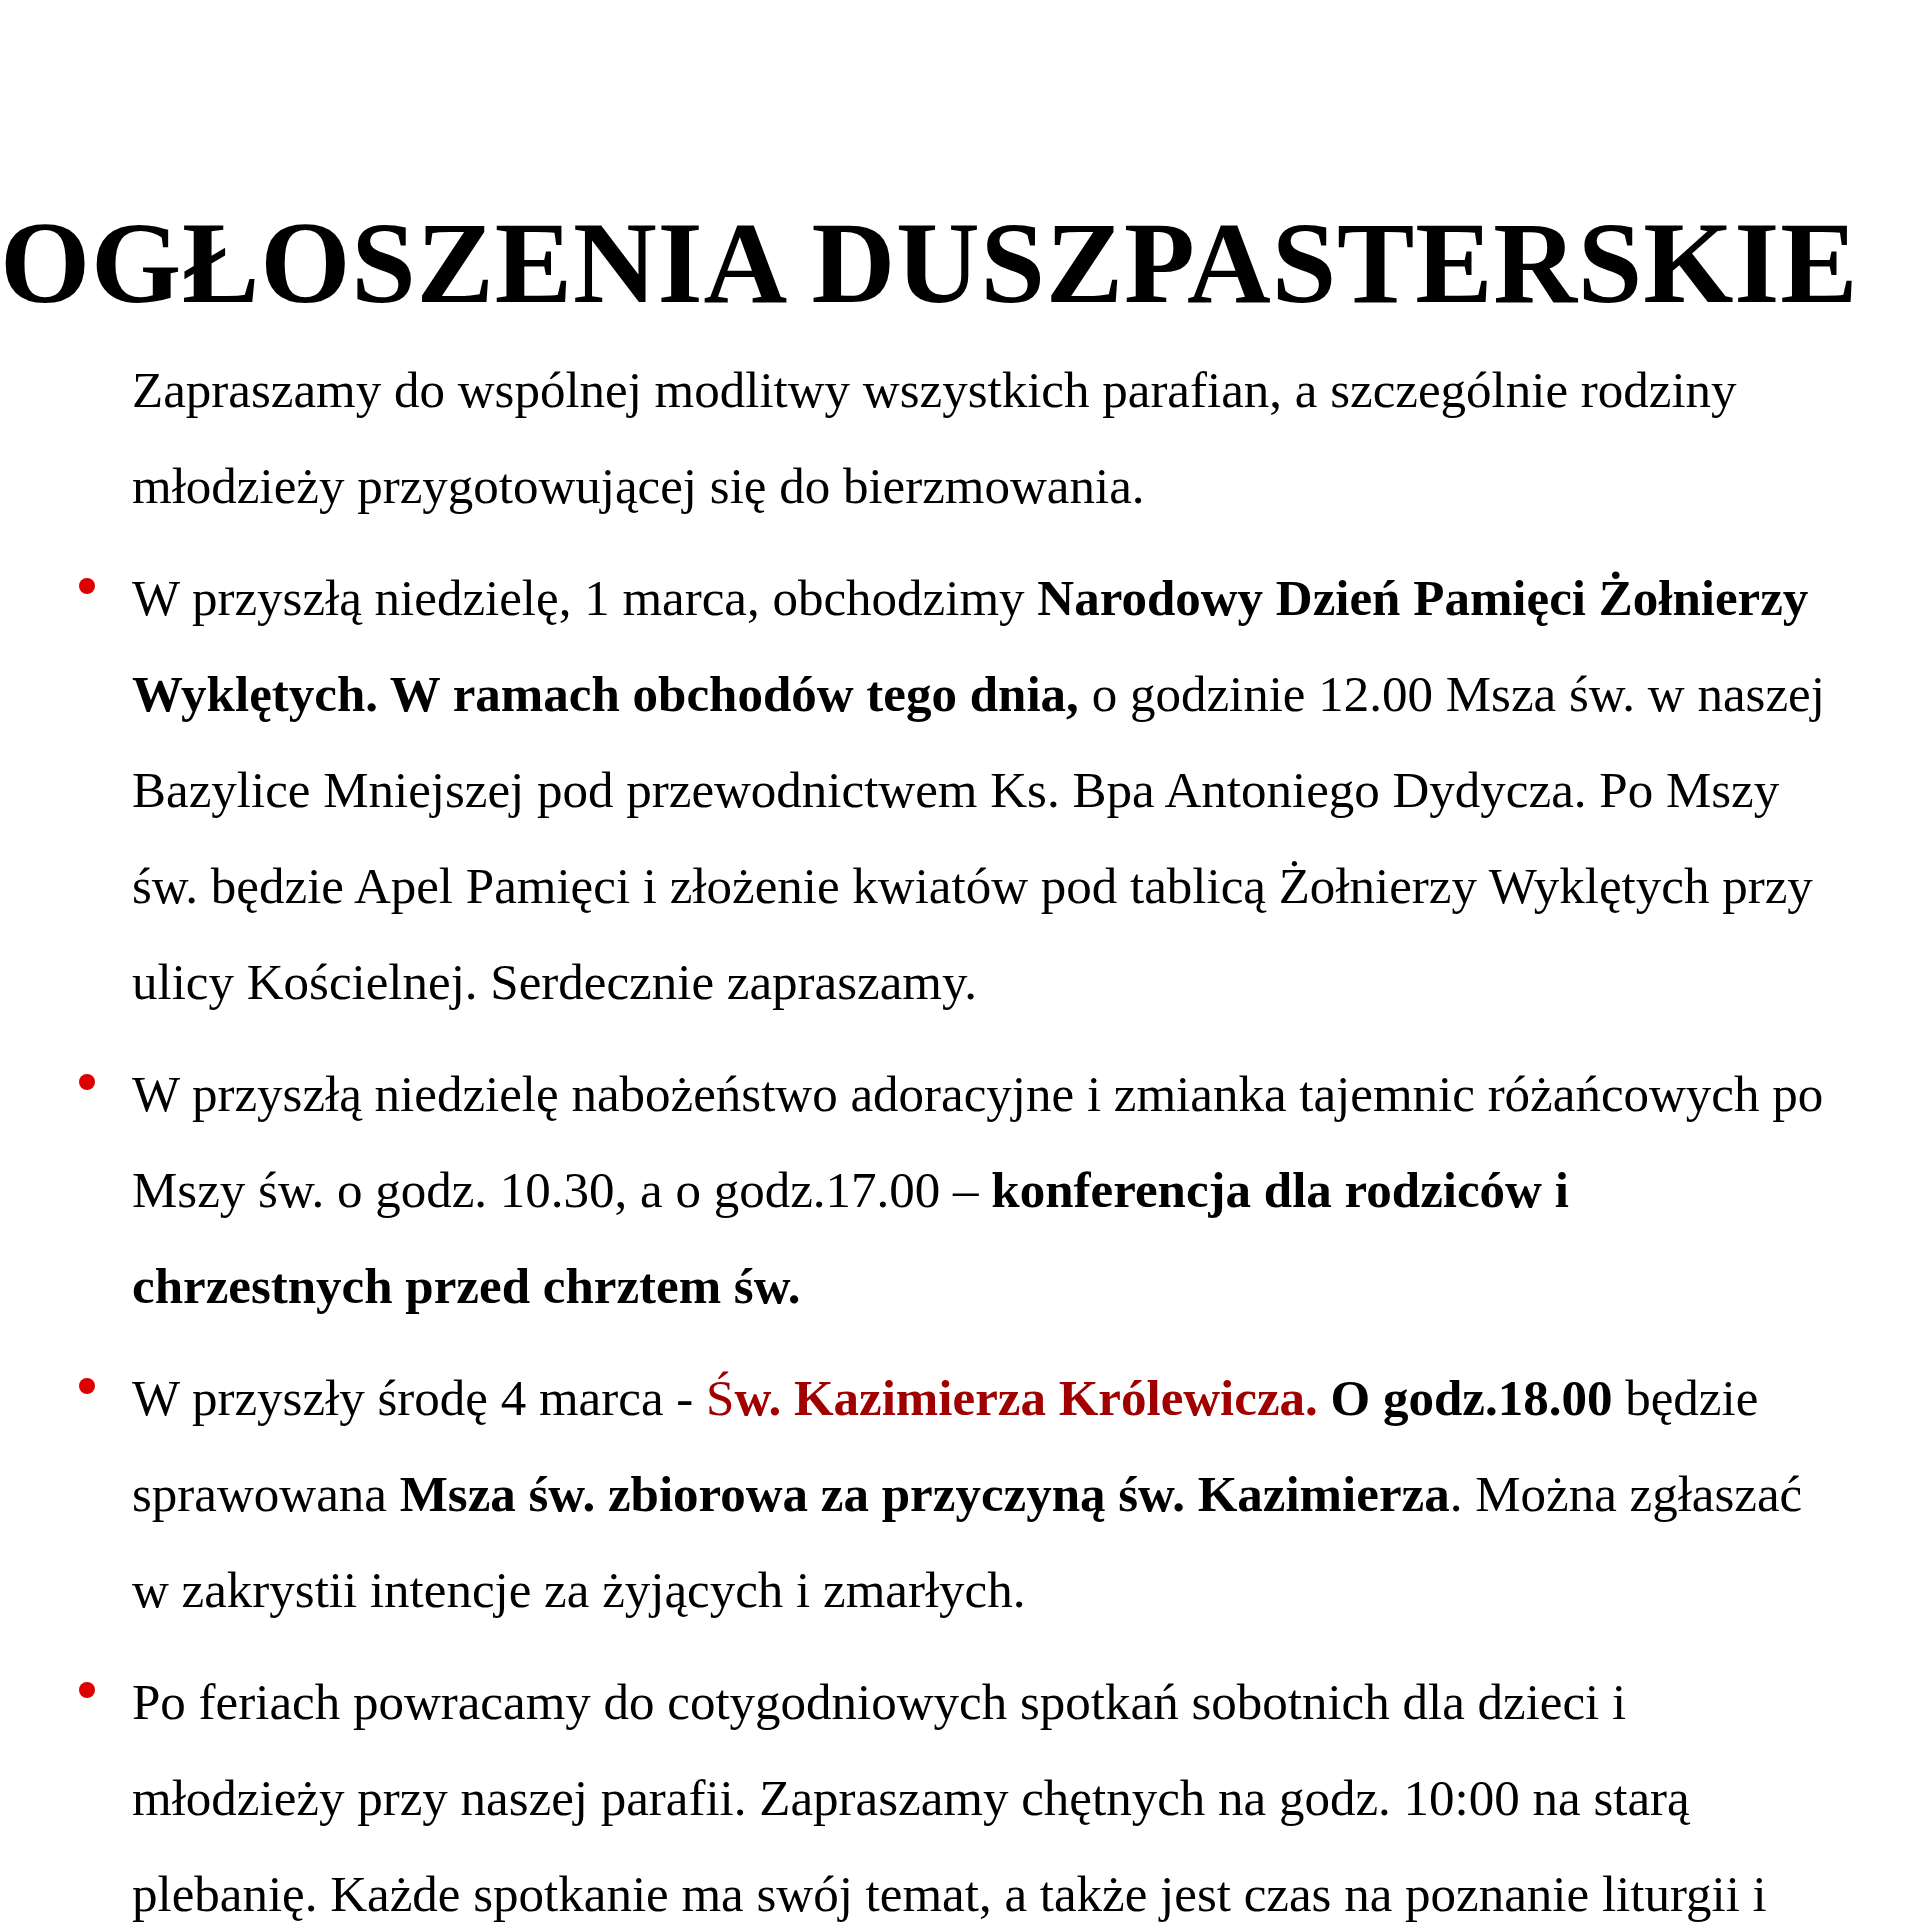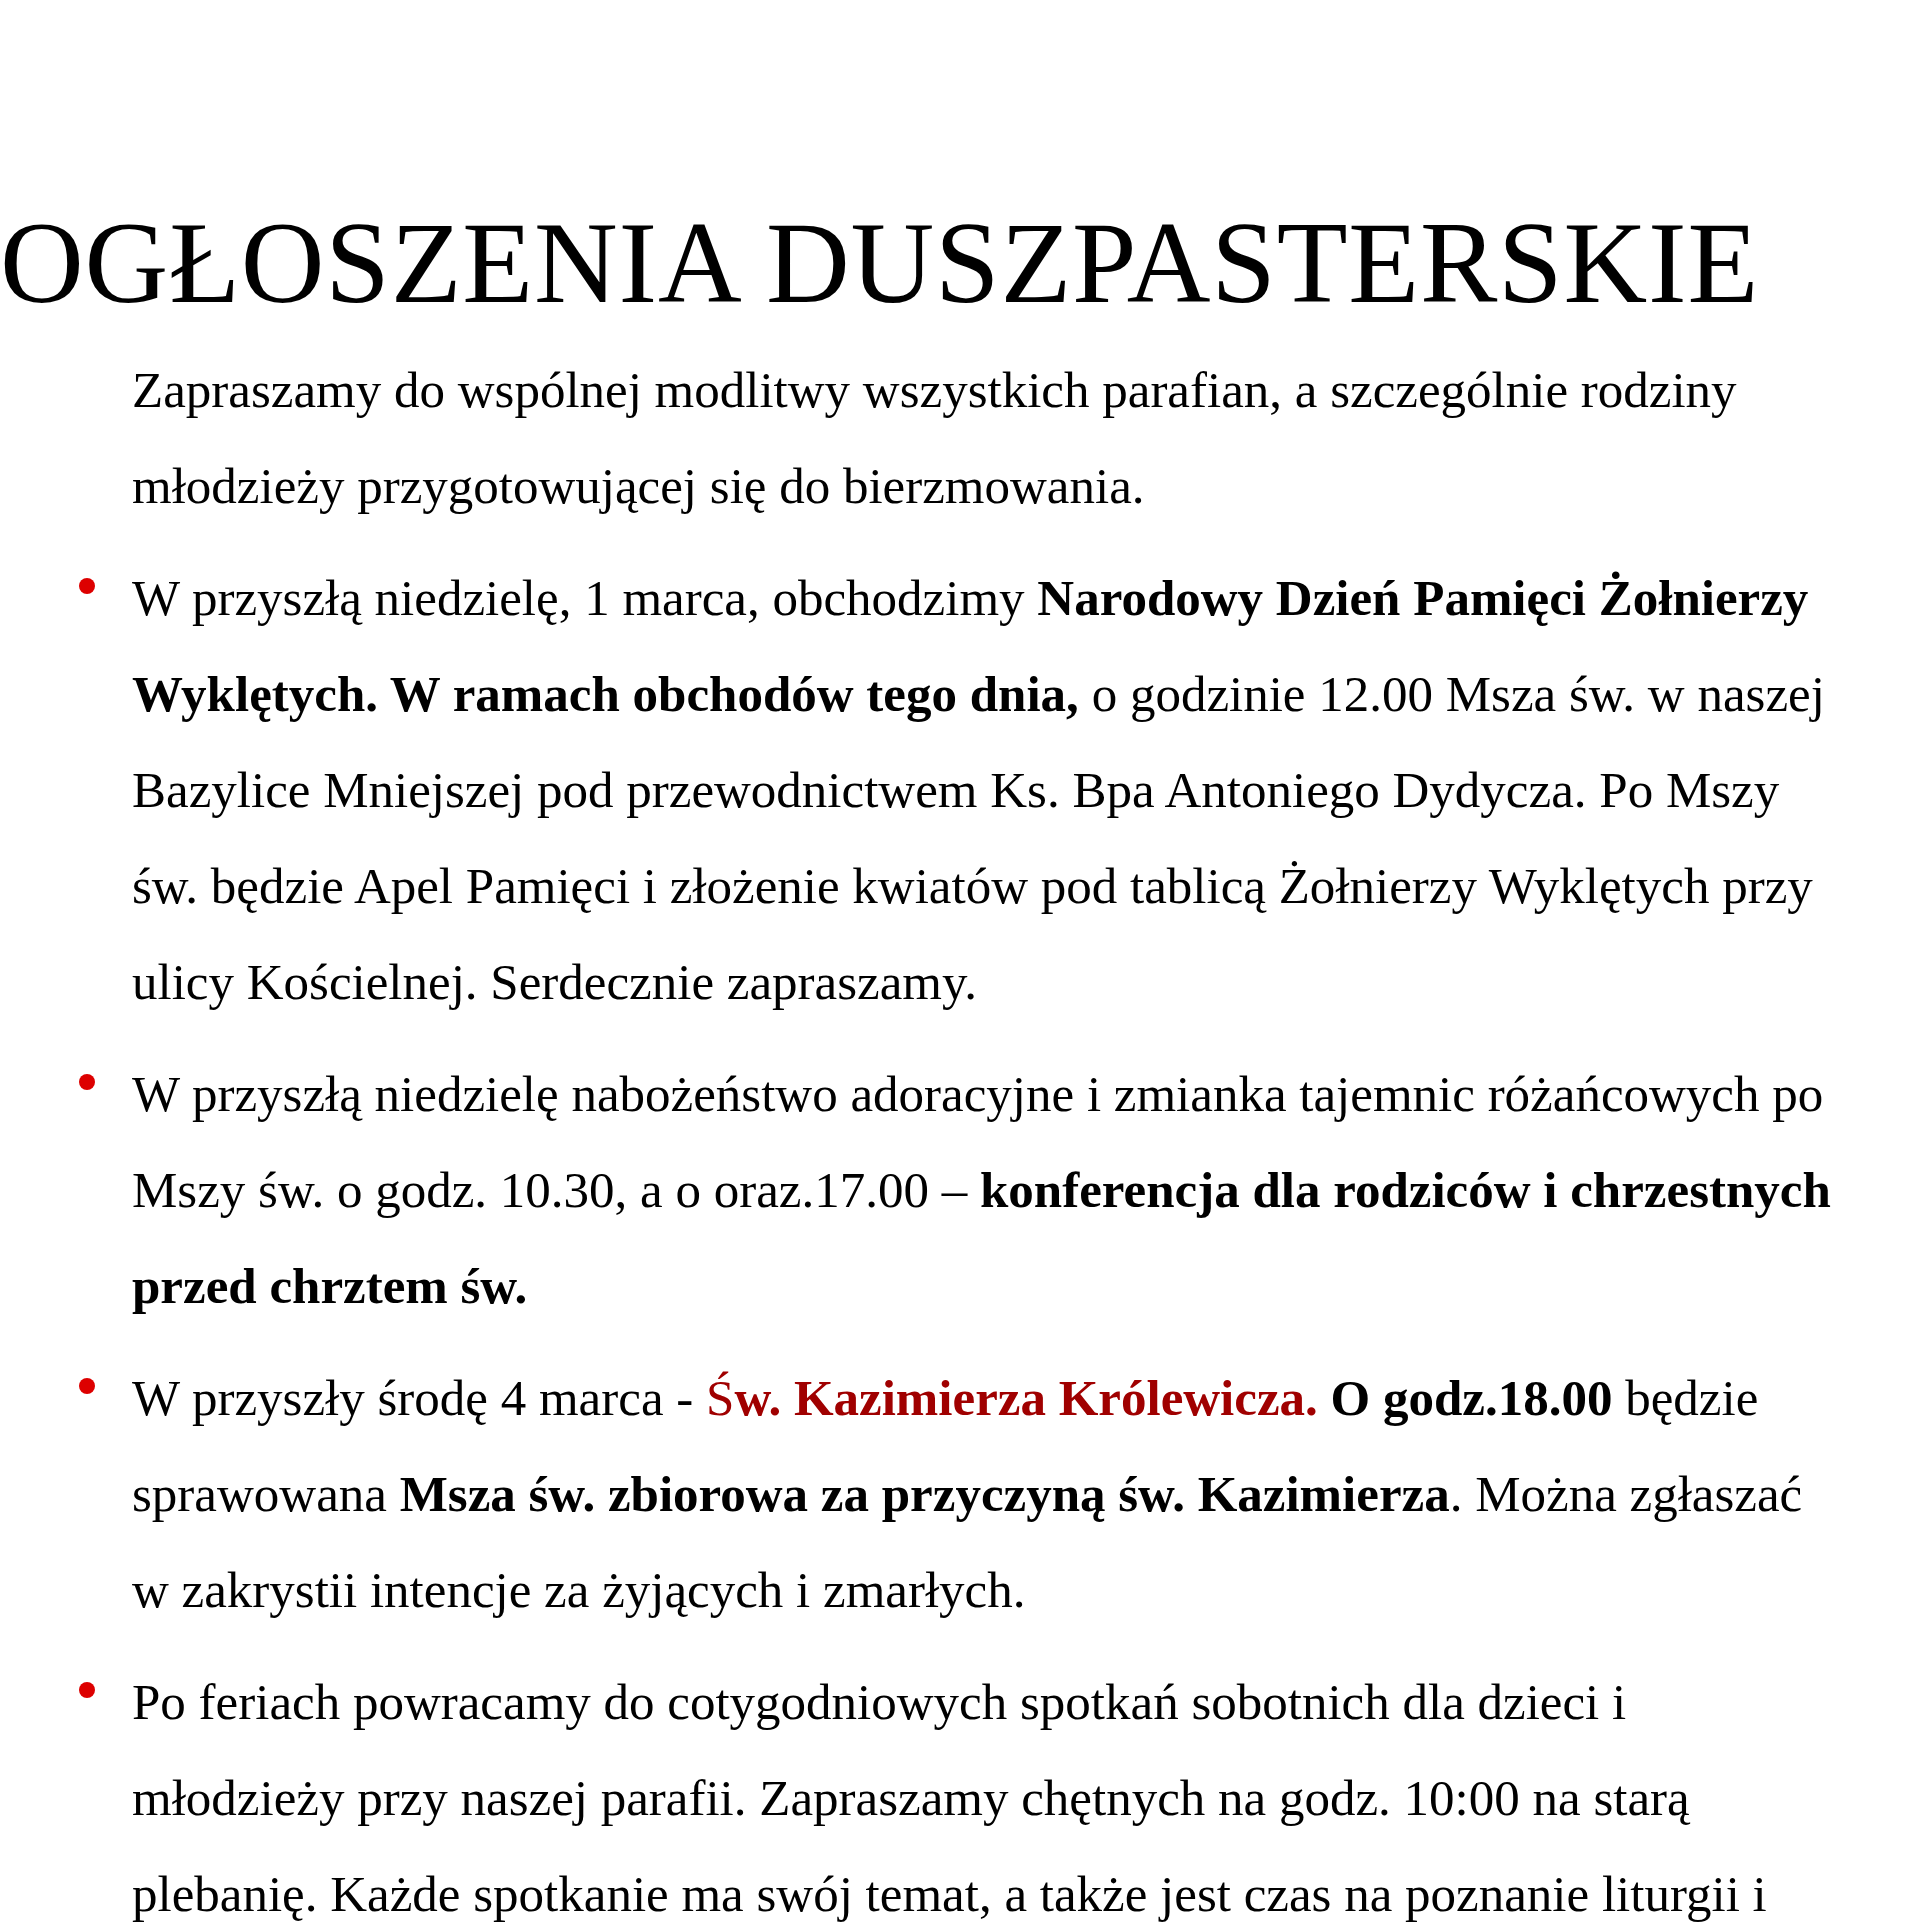--- a/index.html
+++ b/index.html
@@ -21,21 +21,21 @@
       top: 0;
       width: 1914px;
       height: 2707px;
     }
     .title {
       position: absolute;
       left: 0;
       top: 116px;
       width: 1621px;
       text-align: center;
-      font-weight: normal;
+      font-weight: bold;
       font-size: 116px;
       line-height: 139px;
       letter-spacing: 0.8px;
       white-space: nowrap;
     }
     .content {
       position: absolute;
       left: 116px;
       top: 326px;
       width: 1741px;
@@ -72,21 +72,21 @@
       <span class="run">Zapraszamy do wspólnej modlitwy wszystkich parafian, a szczególnie rodziny młodzieży przygotowującej się do bierzmowania.</span>
     </p>
 
     <p class="para">
       <span class="bullet"></span>
       <span class="run">W przyszłą niedzielę, 1 marca, obchodzimy </span><span class="run bold">Narodowy Dzień Pamięci Żołnierzy Wyklętych. W ramach obchodów tego dnia,</span><span class="run"> o godzinie 12.00 Msza św. w naszej Bazylice Mniejszej pod przewodnictwem Ks. Bpa Antoniego Dydycza. Po Mszy św. będzie Apel Pamięci i złożenie kwiatów pod tablicą Żołnierzy Wyklętych przy ulicy Kościelnej. Serdecznie zapraszamy.</span>
     </p>
 
     <p class="para">
       <span class="bullet"></span>
-      <span class="run">W przyszłą niedzielę nabożeństwo adoracyjne i zmianka tajemnic różańcowych po Mszy św. o godz. 10.30, a o oraz.17.00 – </span><span class="run bold">konferencja dla rodziców i chrzestnych przed chrztem św.</span>
+      <span class="run">W przyszłą niedzielę nabożeństwo adoracyjne i zmianka tajemnic różańcowych po Mszy św. o godz. 10.30, a o godz.17.00 – </span><span class="run bold">konferencja dla rodziców i chrzestnych przed chrztem św.</span>
     </p>
 
     <p class="para">
       <span class="bullet"></span>
       <span class="run">W przyszły środę 4 marca - </span><span class="run red-regular">Ś</span><span class="run bold red">w. Kazimierza Królewicza.</span><span class="run bold"> O godz.18.00</span><span class="run"> będzie sprawowana </span><span class="run bold">Msza św. zbiorowa za przyczyną św. Kazimierza</span><span class="run">. Można zgłaszać w zakrystii intencje za żyjących i zmarłych.</span>
     </p>
 
     <p class="para">
       <span class="bullet"></span>
       <span class="run">Po feriach powracamy do cotygodniowych spotkań sobotnich dla dzieci i młodzieży przy naszej parafii. Zapraszamy chętnych na godz. 10:00 na starą plebanię. Każde spotkanie ma swój temat, a także jest czas na poznanie liturgii i czas na wspólny śpiew oraz na gry i zabawy. Raz w miesiącu jest wspólna modlitwa w Bazylice w ramach tego spotkania. Zapraszamy ministrantów i schole oraz dzieci i młodzież, która pragnie pogłębiać wiarę i budować relacje z rówieśnikami. Najbliższe spotkanie w sobotę 29 lutego.</span>

